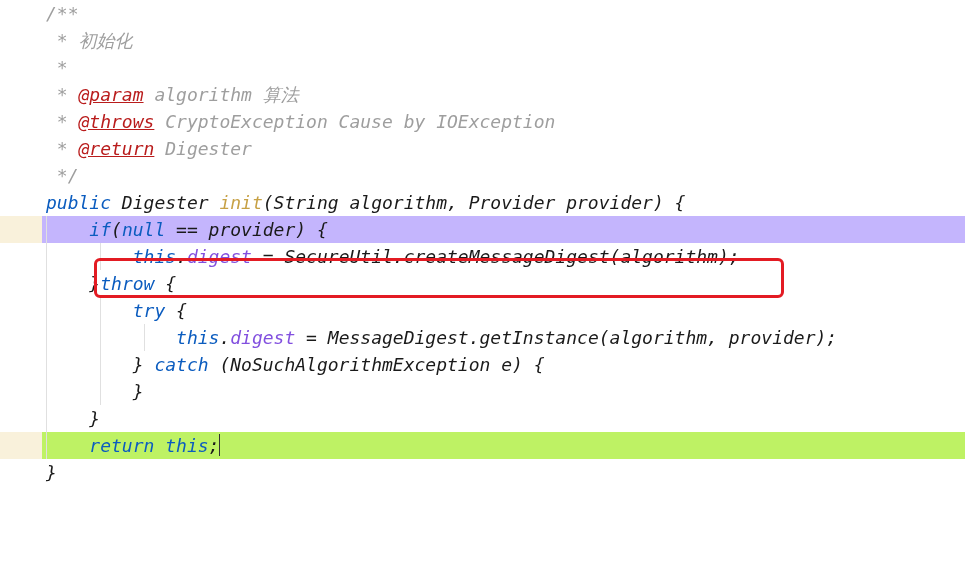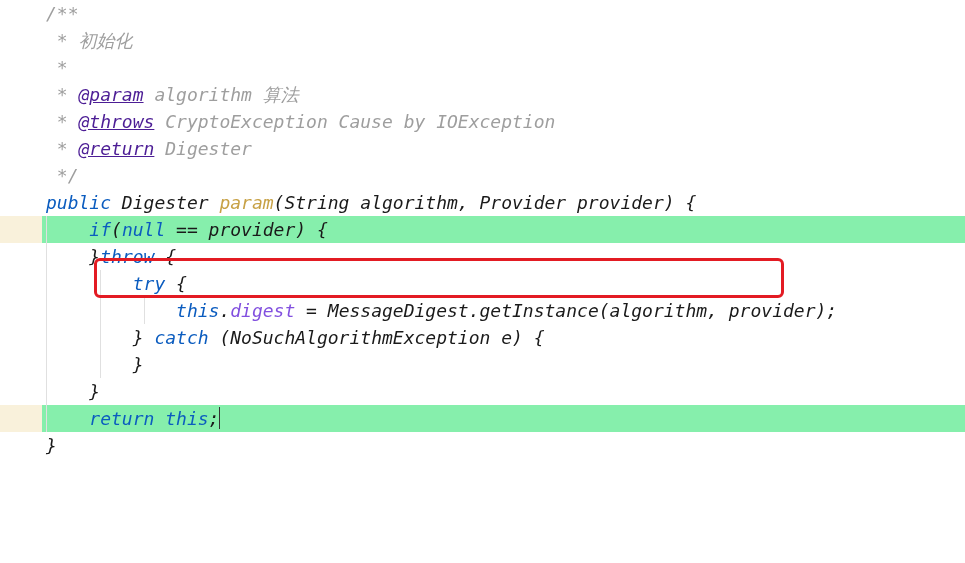--- a/index.html
+++ b/index.html
@@ -1,29 +1,29 @@
 <!DOCTYPE html>
 <html><head>
 <meta charset="utf-8">
 <style>
 html,body{margin:0;padding:0;width:965px;height:563px;background:#fff;font-family:ui-monospace,SFMono-Regular,Menlo,Monaco,Consolas,monospace;font-size:18px;line-height:27px;color:#1a1a1a;font-style:italic}
 .code-view{width:965px;position:relative}
 .line{white-space:pre;padding-left:46px;height:27px;position:relative}
 .comment,.comment *{color:#9e9e9e}
-.doctag{color:#4c1d95;text-decoration:underline}
+.doctag{color:#b91c1c;text-decoration:underline}
 .kw{color:#0b5cbf}
 .type{color:#1a1a1a}
 .fn{color:#c7a145}
 .field{color:#8250df}
 .call-em{color:#1a1a1a}
 .gutter{position:absolute;left:0;top:0;bottom:0;width:42px;background:#fff}
 .gutter.active{background:#f9f1db}
 .indent-guide{position:absolute;top:0;bottom:0;border-left:1px solid #e0e0e0}
-.hl-yellow{background:#86efac}
-.hl-pink{background:#86efac}
+.hl-yellow{background:#bef264}
+.hl-pink{background:#c4b5fd}
 .red-box{position:absolute;left:94px;top:258px;width:684px;height:34px;border:3px solid #e31b23;border-radius:6px;pointer-events:none;z-index:5}
 .caret{display:inline-block;width:0;height:22px;border-left:1.5px solid #333;vertical-align:-4px}
 </style>
 </head>
 <body>
 
 <div class="code-view">
 
 <div class="line"><span class="gutter"></span><span class="comment">/**</span></div>
 
@@ -33,24 +33,25 @@
 
 <div class="line"><span class="gutter"></span><span class="comment"> * </span><span class="doctag">@param</span><span class="comment"> algorithm </span><span class="comment">算法</span></div>
 
 
 <div class="line"><span class="gutter"></span><span class="comment"> * </span><span class="doctag">@throws</span><span class="comment"> CryptoException </span><span class="comment">Cause by IOException</span></div>
 
 <div class="line"><span class="gutter"></span><span class="comment"> * </span><span class="doctag">@return</span><span class="comment"> Digester</span></div>
 
 <div class="line"><span class="gutter"></span><span class="comment"> */</span></div>
 
-<div class="line"><span class="gutter"></span><span class="kw">public</span><span class="type"> Digester </span><span class="fn">param</span><span>(String algorithm, Provider provider) {</span></div>
+<div class="line"><span class="gutter"></span><span class="kw">public</span><span class="type"> Digester </span><span class="fn">init</span><span>(String algorithm, Provider provider) {</span></div>
 
 <div class="line hl-pink"><span class="gutter active"></span><span class="indent-guide" style="left:46px"></span><span>    </span><span class="kw">if</span><span>(</span><span class="kw">null</span><span> == provider) {</span></div>
 
+<div class="line"><span class="gutter"></span><span class="indent-guide" style="left:46px"></span><span class="indent-guide" style="left:100px"></span><span>        </span><span class="kw">this</span><span>.</span><span class="field">digest</span><span> = SecureUtil.</span><span class="call-em">createMessageDigest</span><span>(algorithm);</span></div>
 
 <div class="line"><span class="gutter"></span><span class="indent-guide" style="left:46px"></span><span>    </span><span>}</span><span class="kw">throw</span><span> {</span></div>
 
 <div class="line"><span class="gutter"></span><span class="indent-guide" style="left:46px"></span><span class="indent-guide" style="left:100px"></span><span>        </span><span class="kw">try</span><span> {</span></div>
 
 <div class="line"><span class="gutter"></span><span class="indent-guide" style="left:46px"></span><span class="indent-guide" style="left:100px"></span><span class="indent-guide" style="left:144px"></span><span>            </span><span class="kw">this</span><span>.</span><span class="field">digest</span><span> = MessageDigest.</span><span class="call-em">getInstance</span><span>(algorithm, provider);</span></div>
 
 <div class="line"><span class="gutter"></span><span class="indent-guide" style="left:46px"></span><span class="indent-guide" style="left:100px"></span><span>        </span><span>} </span><span class="kw">catch</span><span> (NoSuchAlgorithmException e) {</span></div>
 
 

